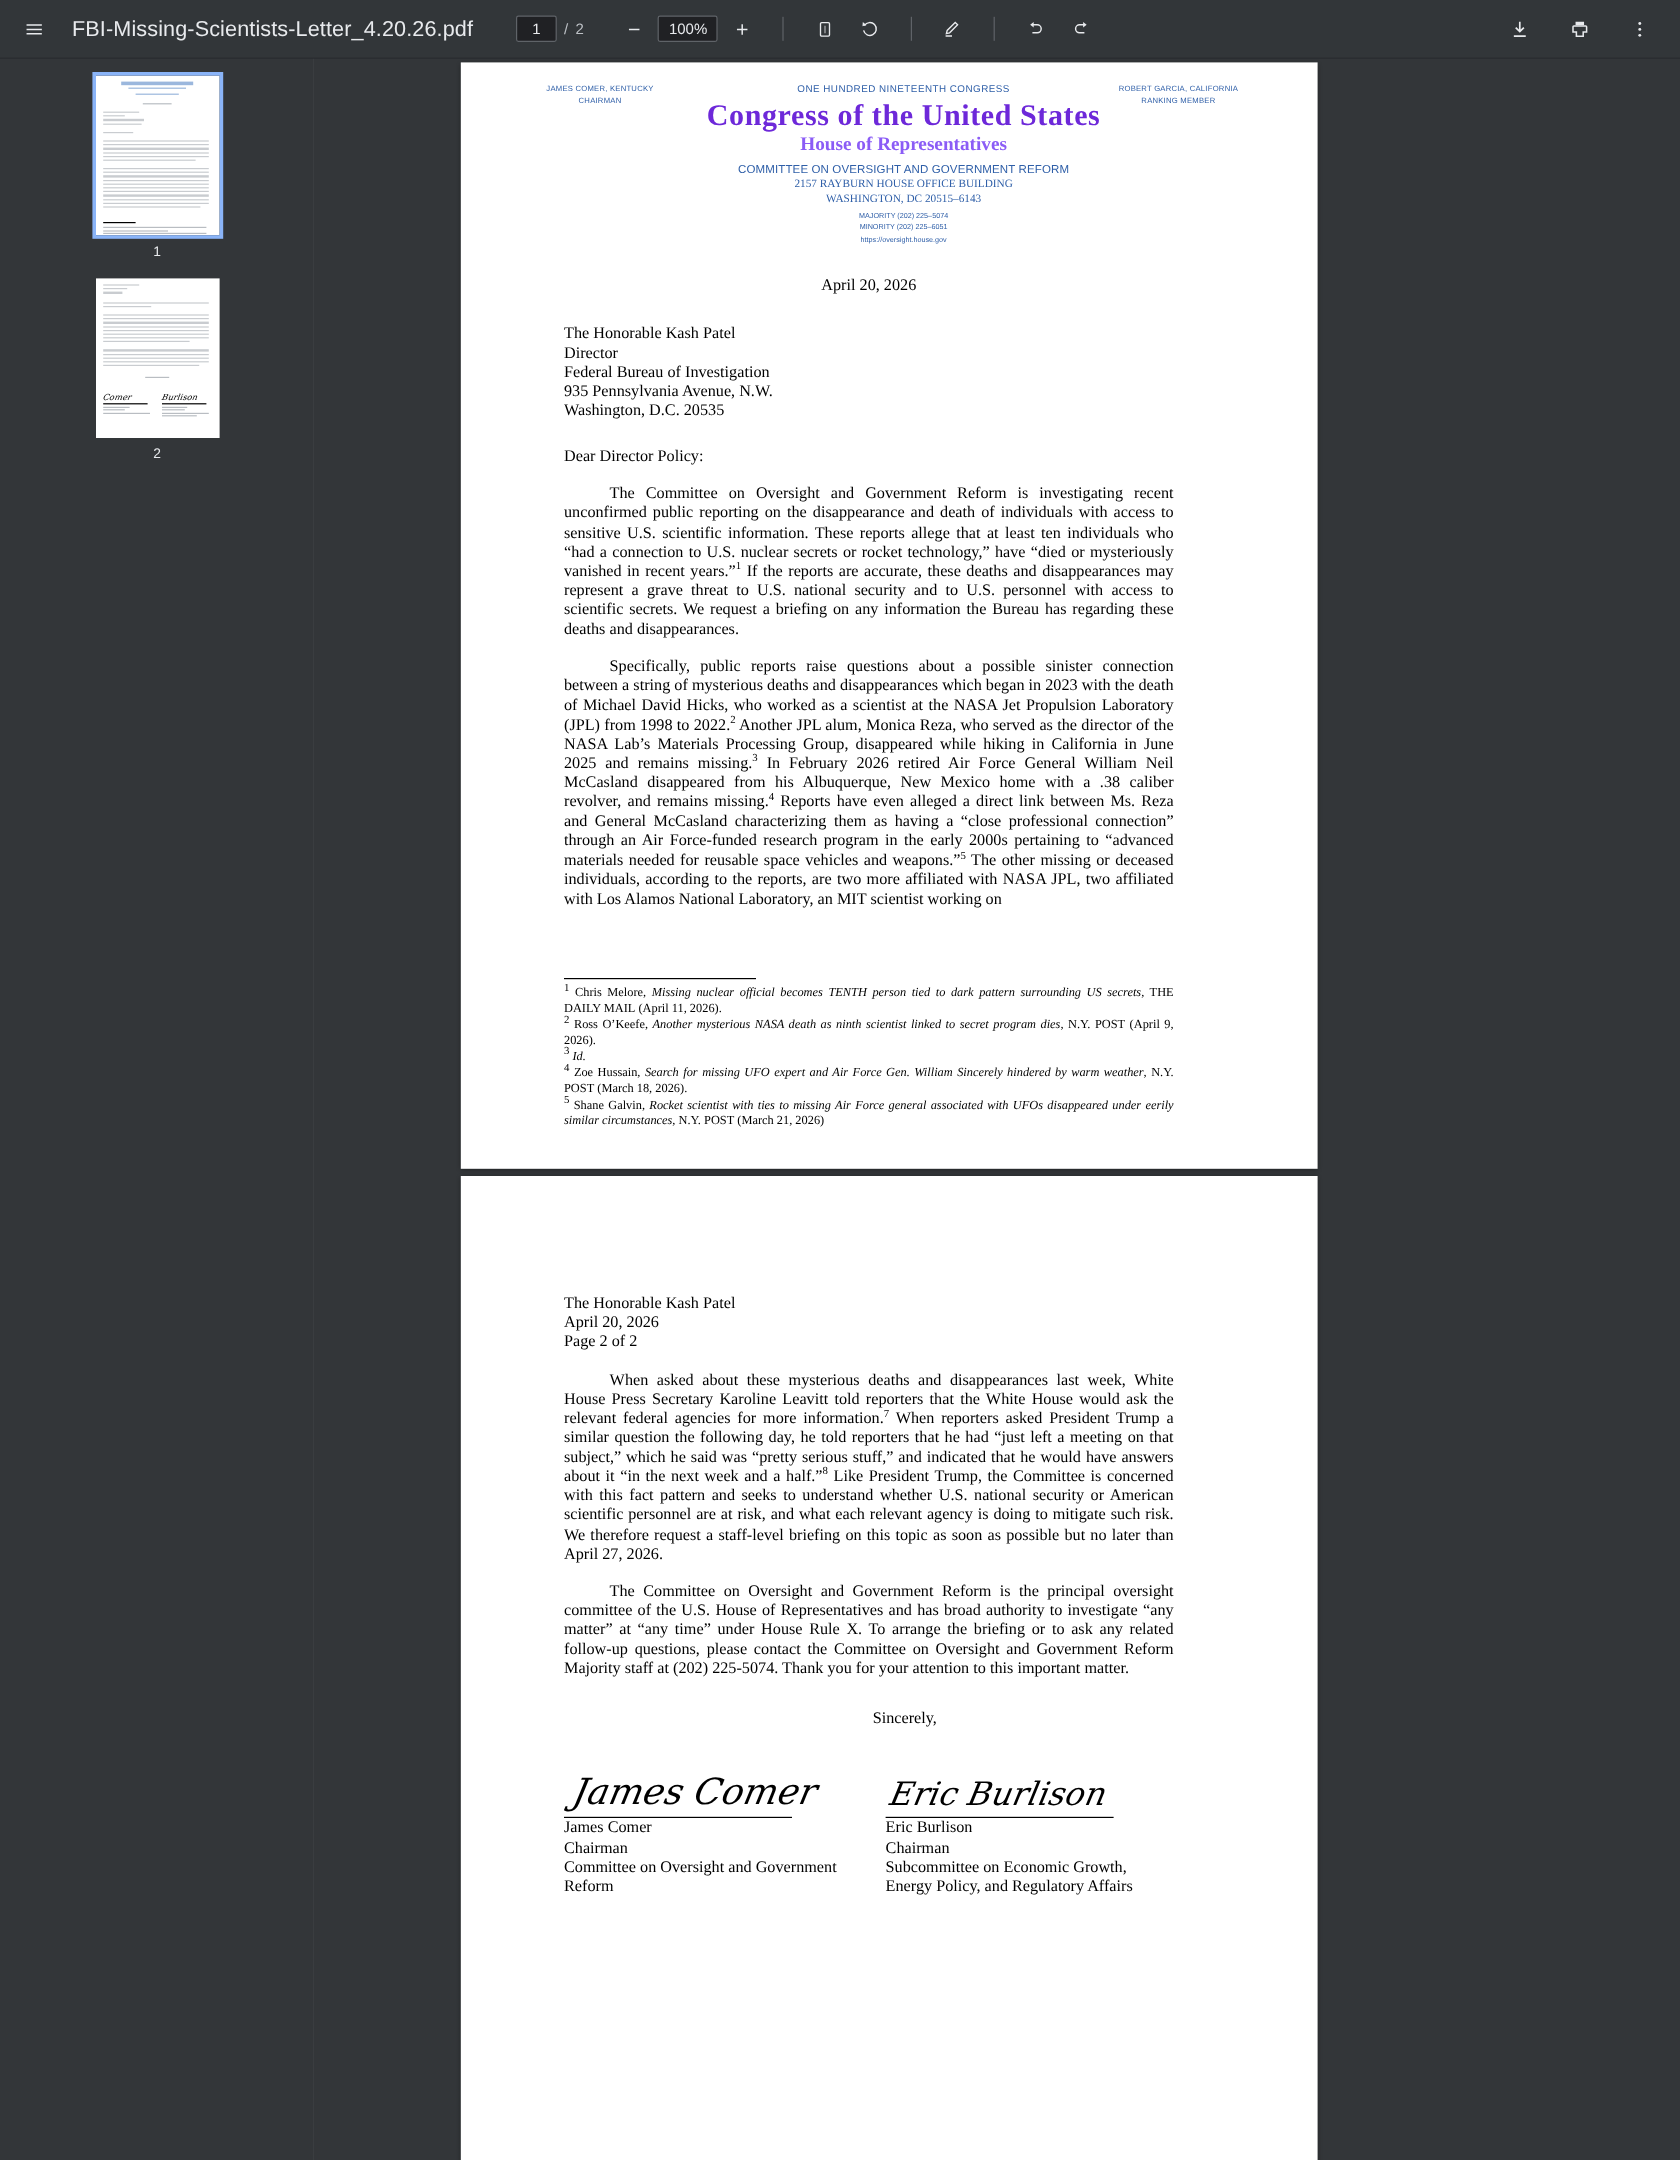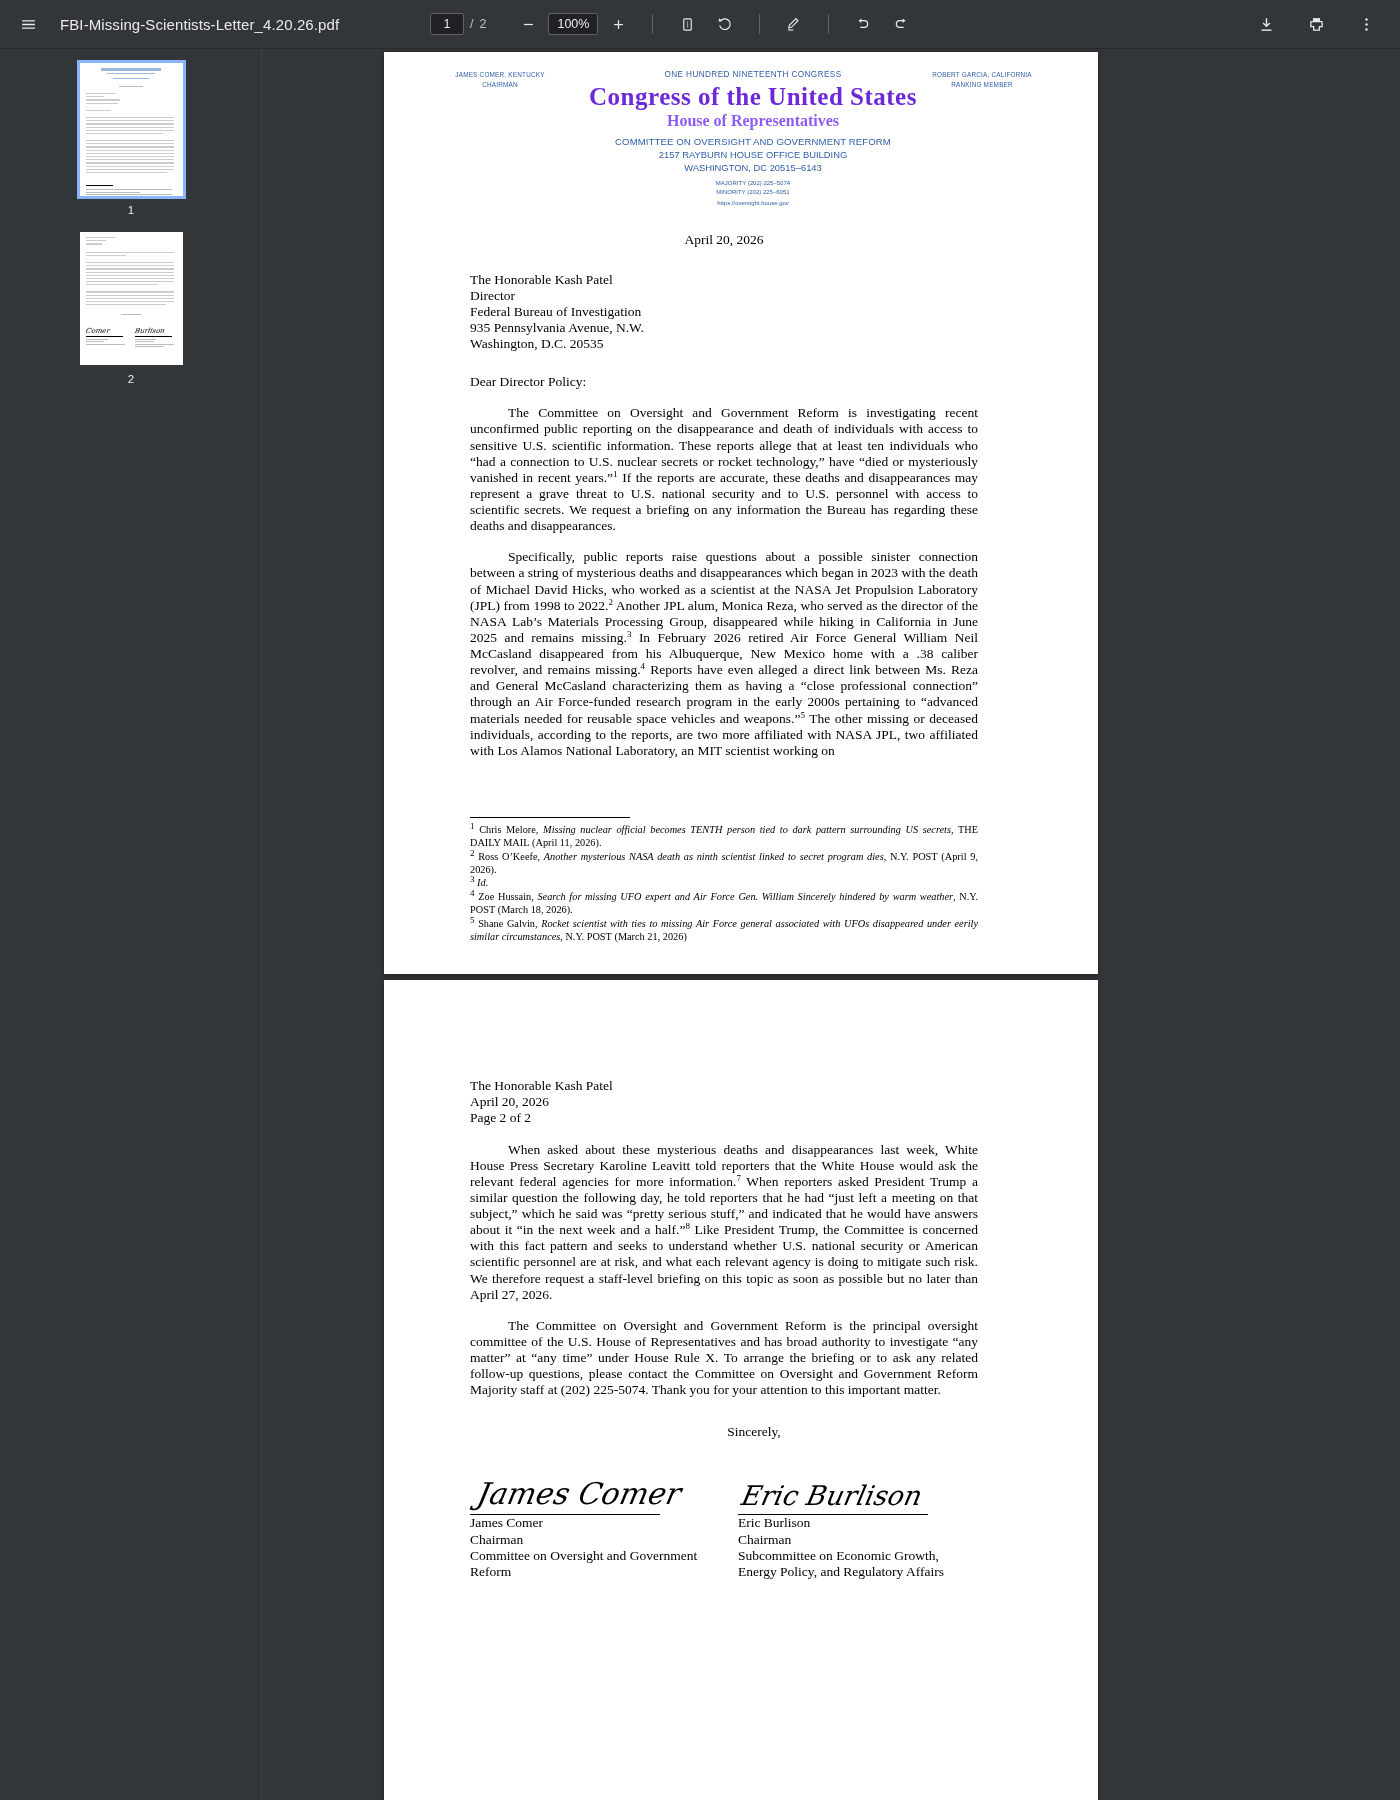--- a/index.html
+++ b/index.html
@@ -22,21 +22,21 @@
   .tb-left { display: flex; align-items: center; gap: 18px; padding-left: 14px; width: 430px; }
   .tb-center { display: flex; align-items: center; gap: 10px; flex: 1; justify-content: flex-start; }
   .tb-right { display: flex; align-items: center; gap: 22px; padding-right: 20px; margin-left: auto; }
   .icon-btn {
     width: 28px; height: 28px;
     display: flex; align-items: center; justify-content: center;
     border-radius: 4px; cursor: pointer;
     color: #e8eaed;
   }
   #doc-title {
-    font-size: 15px; color: #e8eaed; white-space: nowrap;
+    font-size: 18px; color: #e8eaed; white-space: nowrap;
     letter-spacing: 0.1px;
   }
   .page-box {
     display: flex; align-items: center; gap: 6px;
     font-size: 12.5px; color: #e8eaed;
   }
   #page-num-input {
     width: 34px; height: 22px;
     background: #202124; color: #e8eaed;
     border: 1px solid #5f6368; border-radius: 2px;
@@ -118,21 +118,21 @@
   }
   #lh-title2 {
     font-family: "Liberation Serif", serif; font-size: 16px; font-weight: bold;
     margin-top: 1px; color: #8b5cf6;
   }
   #lh-committee {
     font-family: "Liberation Sans", sans-serif; font-size: 9.6px;
     margin-top: 6px; color: #2f5fa8; letter-spacing: 0.1px;
   }
   #lh-addr1, #lh-addr2 {
-    font-family: Liberation Sans, sans-serif; font-size: 9.4px;
+    font-family: Liberation Serif, serif; font-size: 9.4px;
     margin-top: 2px; color: #2f5fa8;
   }
   .lh-phone {
     font-family: "Liberation Sans", sans-serif; font-size: 6px;
     color: #2f5fa8; margin-top: 6px; line-height: 1.5;
   }
   .lh-url { font-family: "Liberation Sans", sans-serif; font-size: 6px; color: #2f5fa8; margin-top: 3px; }
 
   .body-area { padding: 0 120px 0 86px; }
   .date-line { text-align: center; font-size: 13.5px; margin-top: 26px; }

